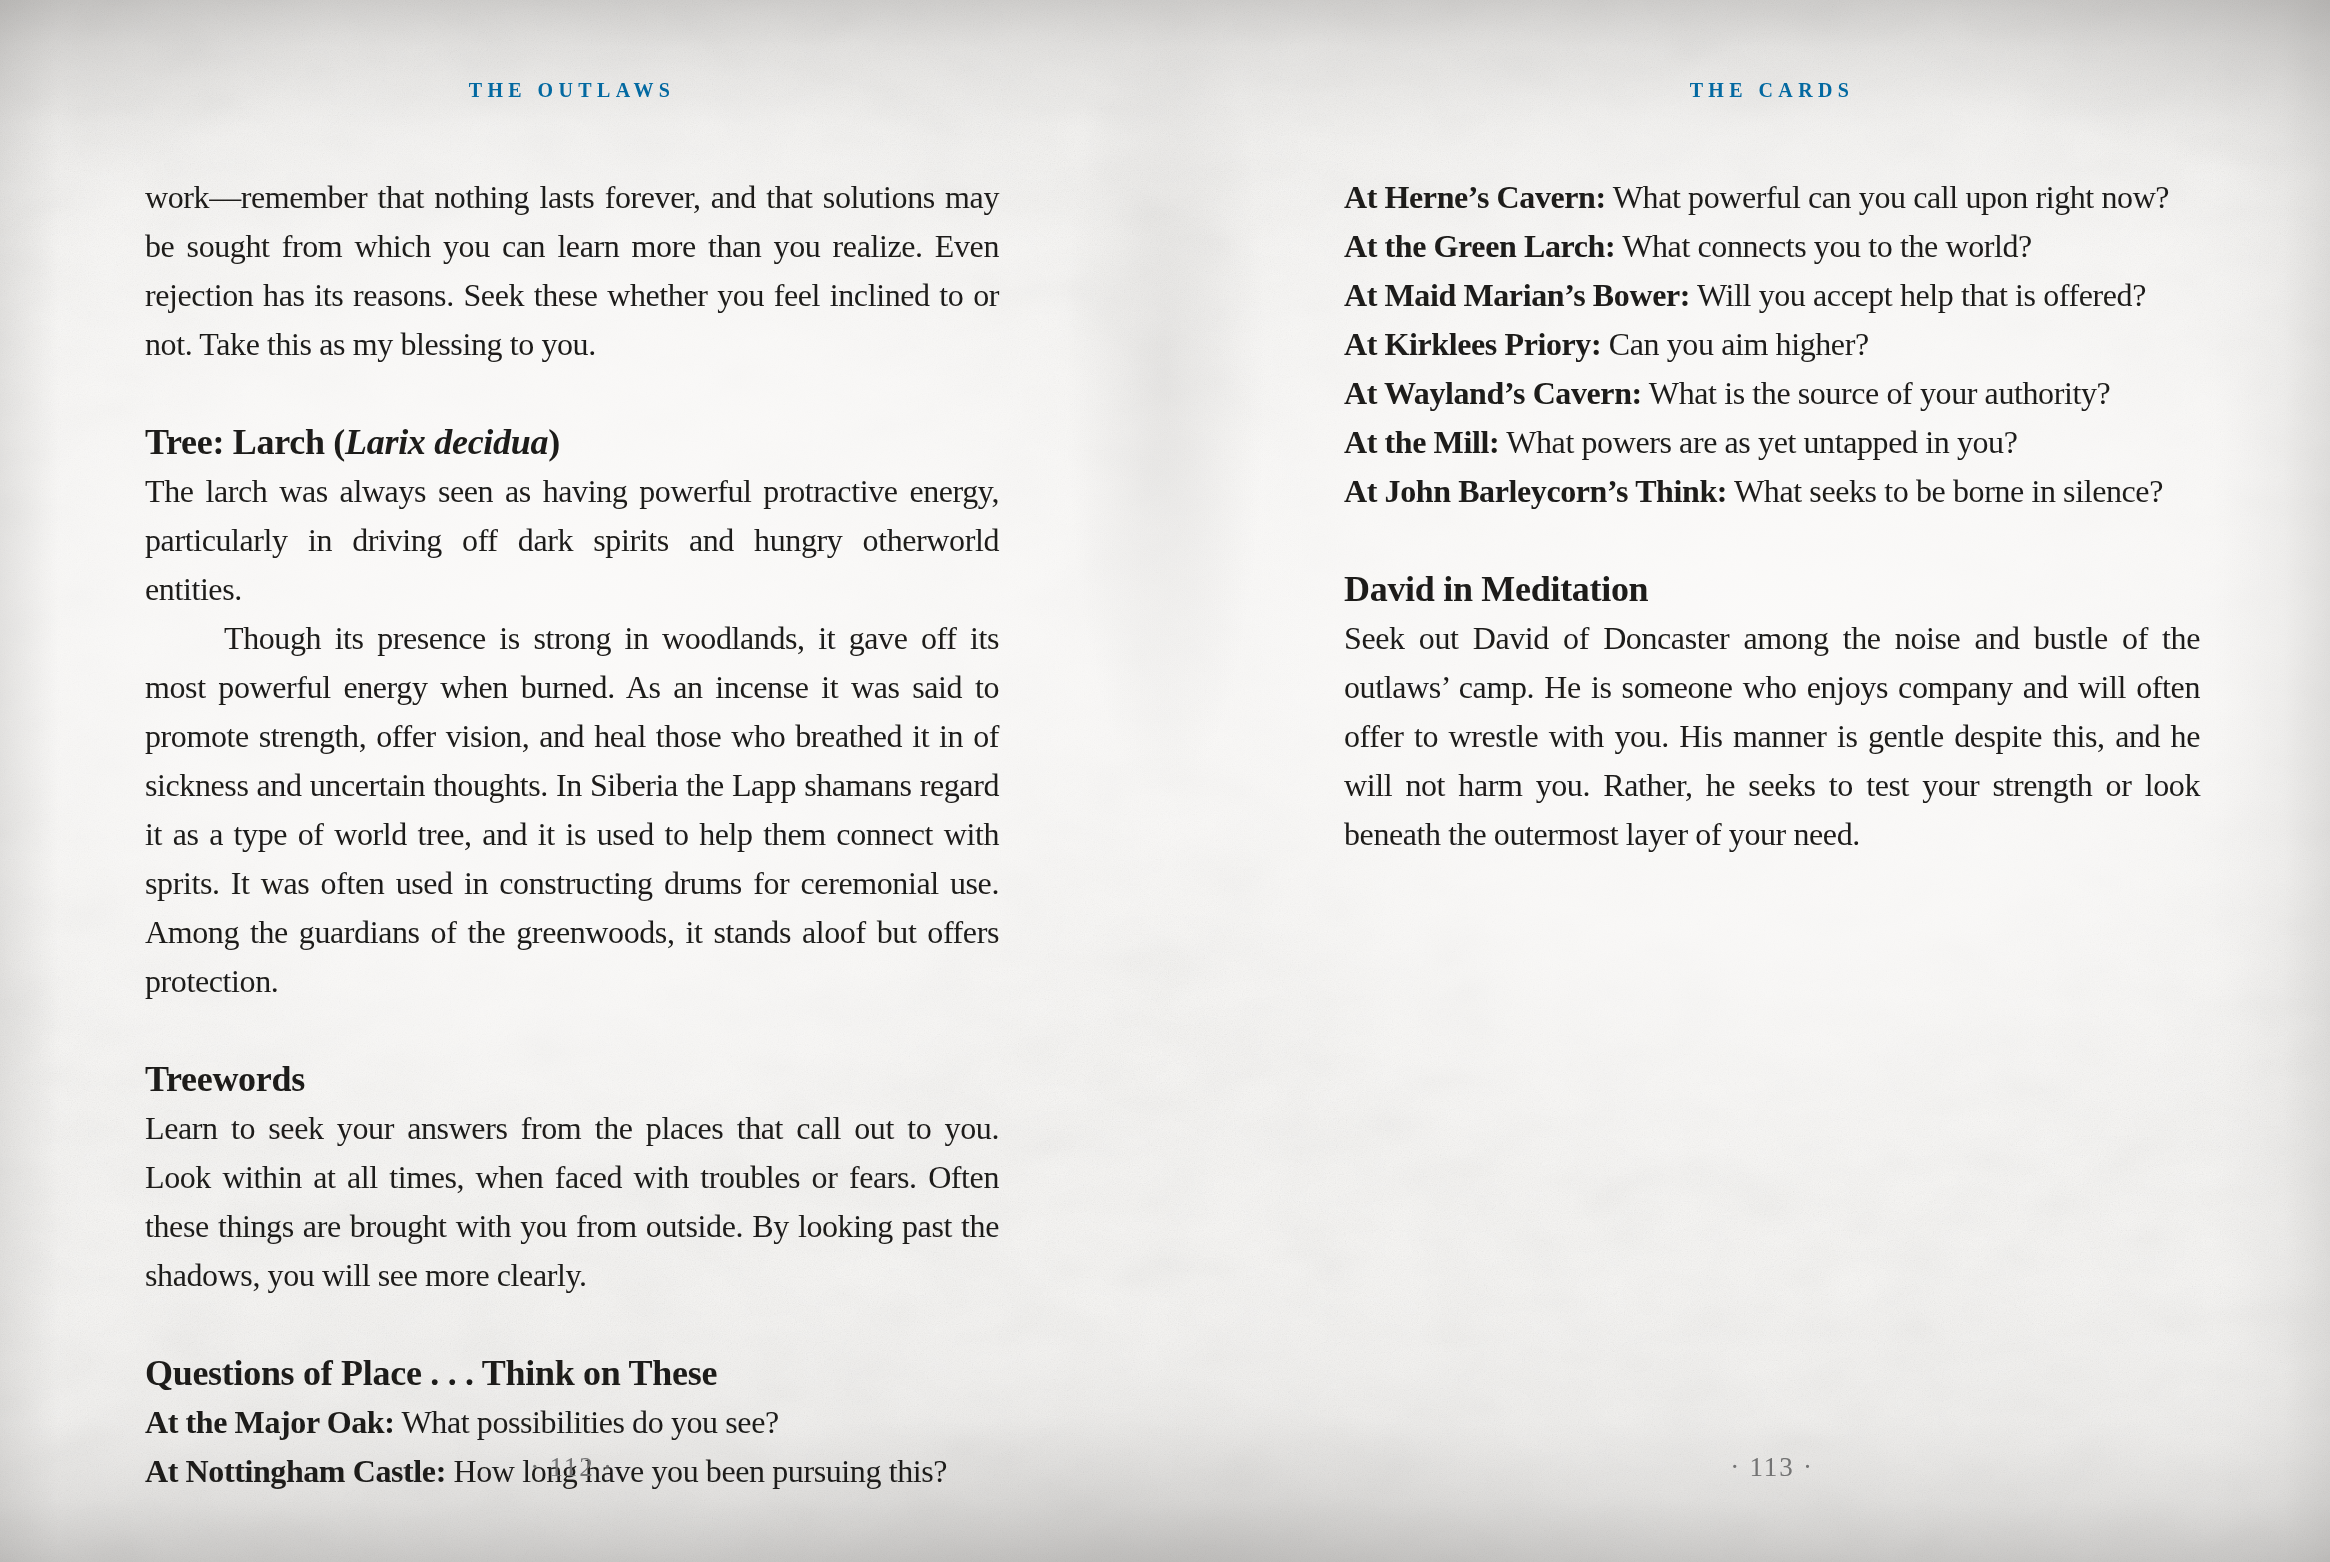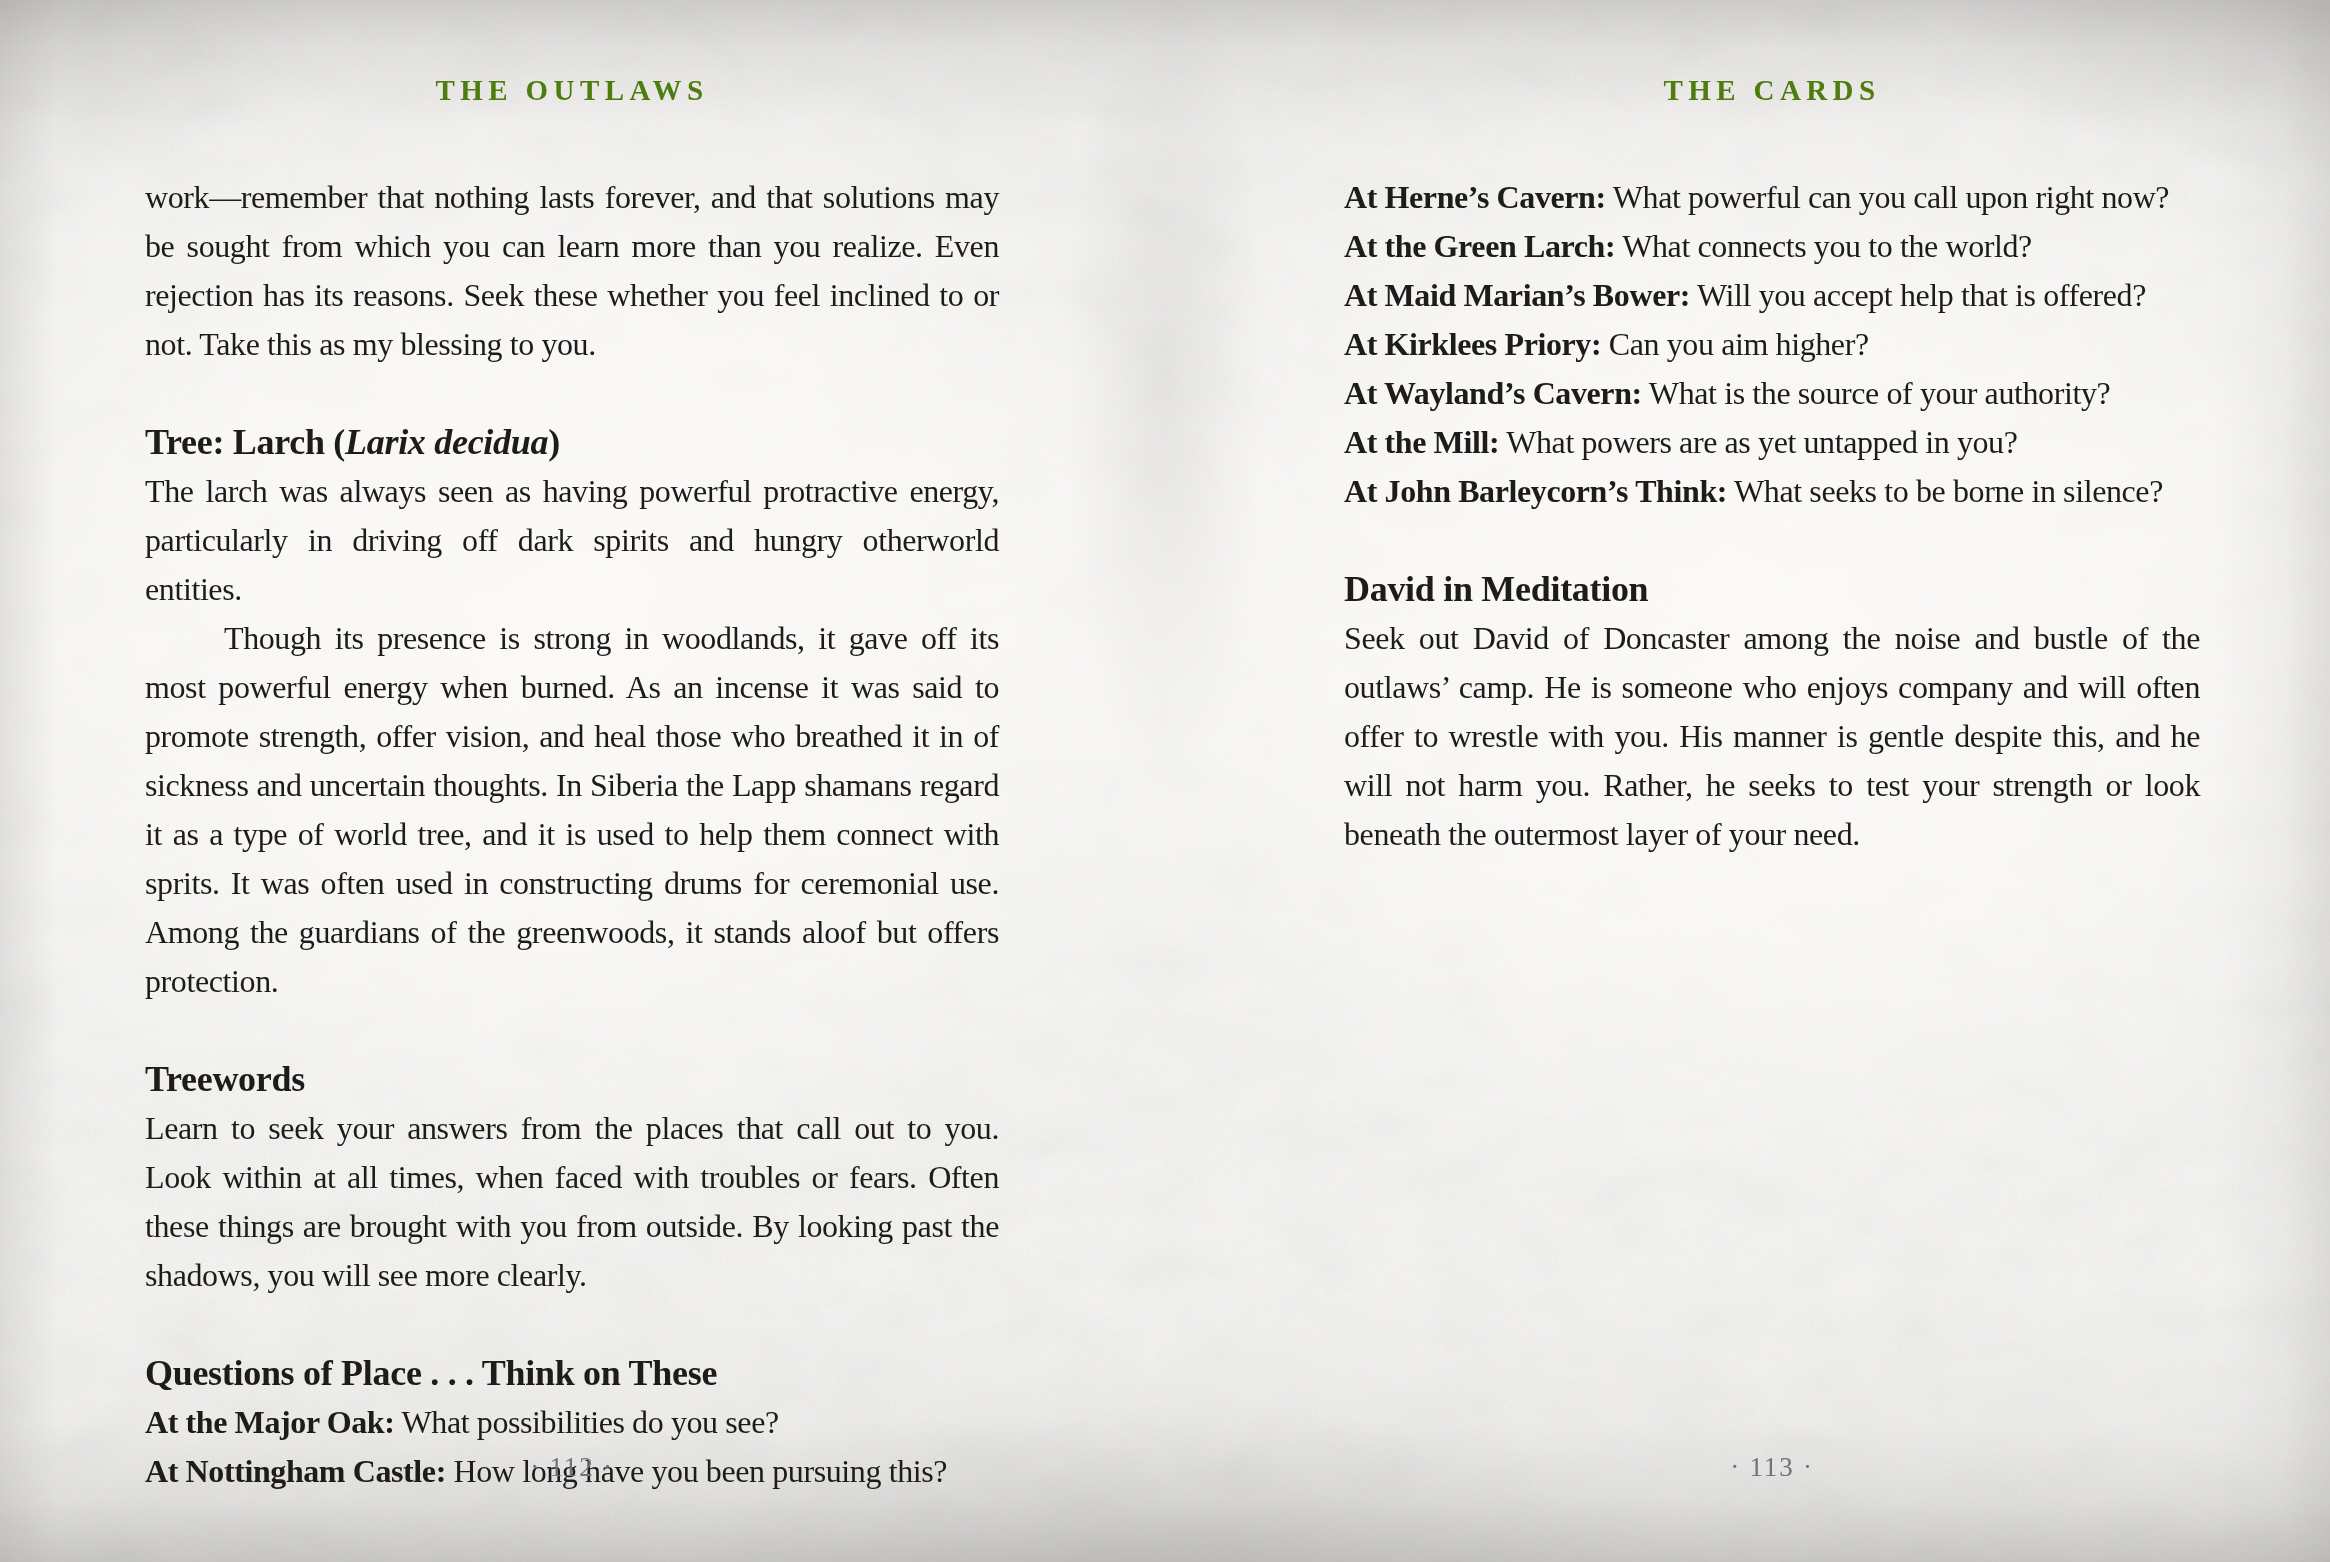--- a/index.html
+++ b/index.html
@@ -23,21 +23,21 @@
       radial-gradient(ellipse 466px 269px at 0% 0%, rgba(140,138,136,0.22), rgba(140,138,136,0) 70%),
       radial-gradient(ellipse 556px 251px at 100% 0%, rgba(140,138,136,0.26), rgba(140,138,136,0) 70%),
       radial-gradient(ellipse 681px 269px at 50% 100%, rgba(140,138,136,0.18), rgba(140,138,136,0) 70%);
   }
   .gutter-shade{
     position:absolute;left:1022px;top:0;width:287px;height:1165px;pointer-events:none;
     background:radial-gradient(ellipse 143px 609px at 50% 32%, rgba(173,171,169,0.22) 0%, rgba(173,171,169,0) 70%);
   }
   .running-head{
     position:absolute;top:76px;height:29px;line-height:29px;
-    font-size:29px;font-weight:bold;letter-spacing:5.4px;text-align:center;color:#4d7c0f;
+    font-size:20px;font-weight:bold;letter-spacing:5.4px;text-align:center;color:#0369a1;
   }
   #head-left{left:145px;width:854px;}
   #head-right{left:1344px;width:856px;}
   .page-col{position:absolute;top:173px;font-size:32px;line-height:49px;letter-spacing:-0.4px;}
   #left-col{left:145px;width:854px;}
   #right-col{left:1344px;width:856px;}
   p{margin:0;}
   .justify{text-align:justify;}
   .indent{text-indent:79px;}
   .h2{font-weight:bold;font-size:36px;line-height:49px;letter-spacing:-0.3px;margin:49px 0 0 0;}

